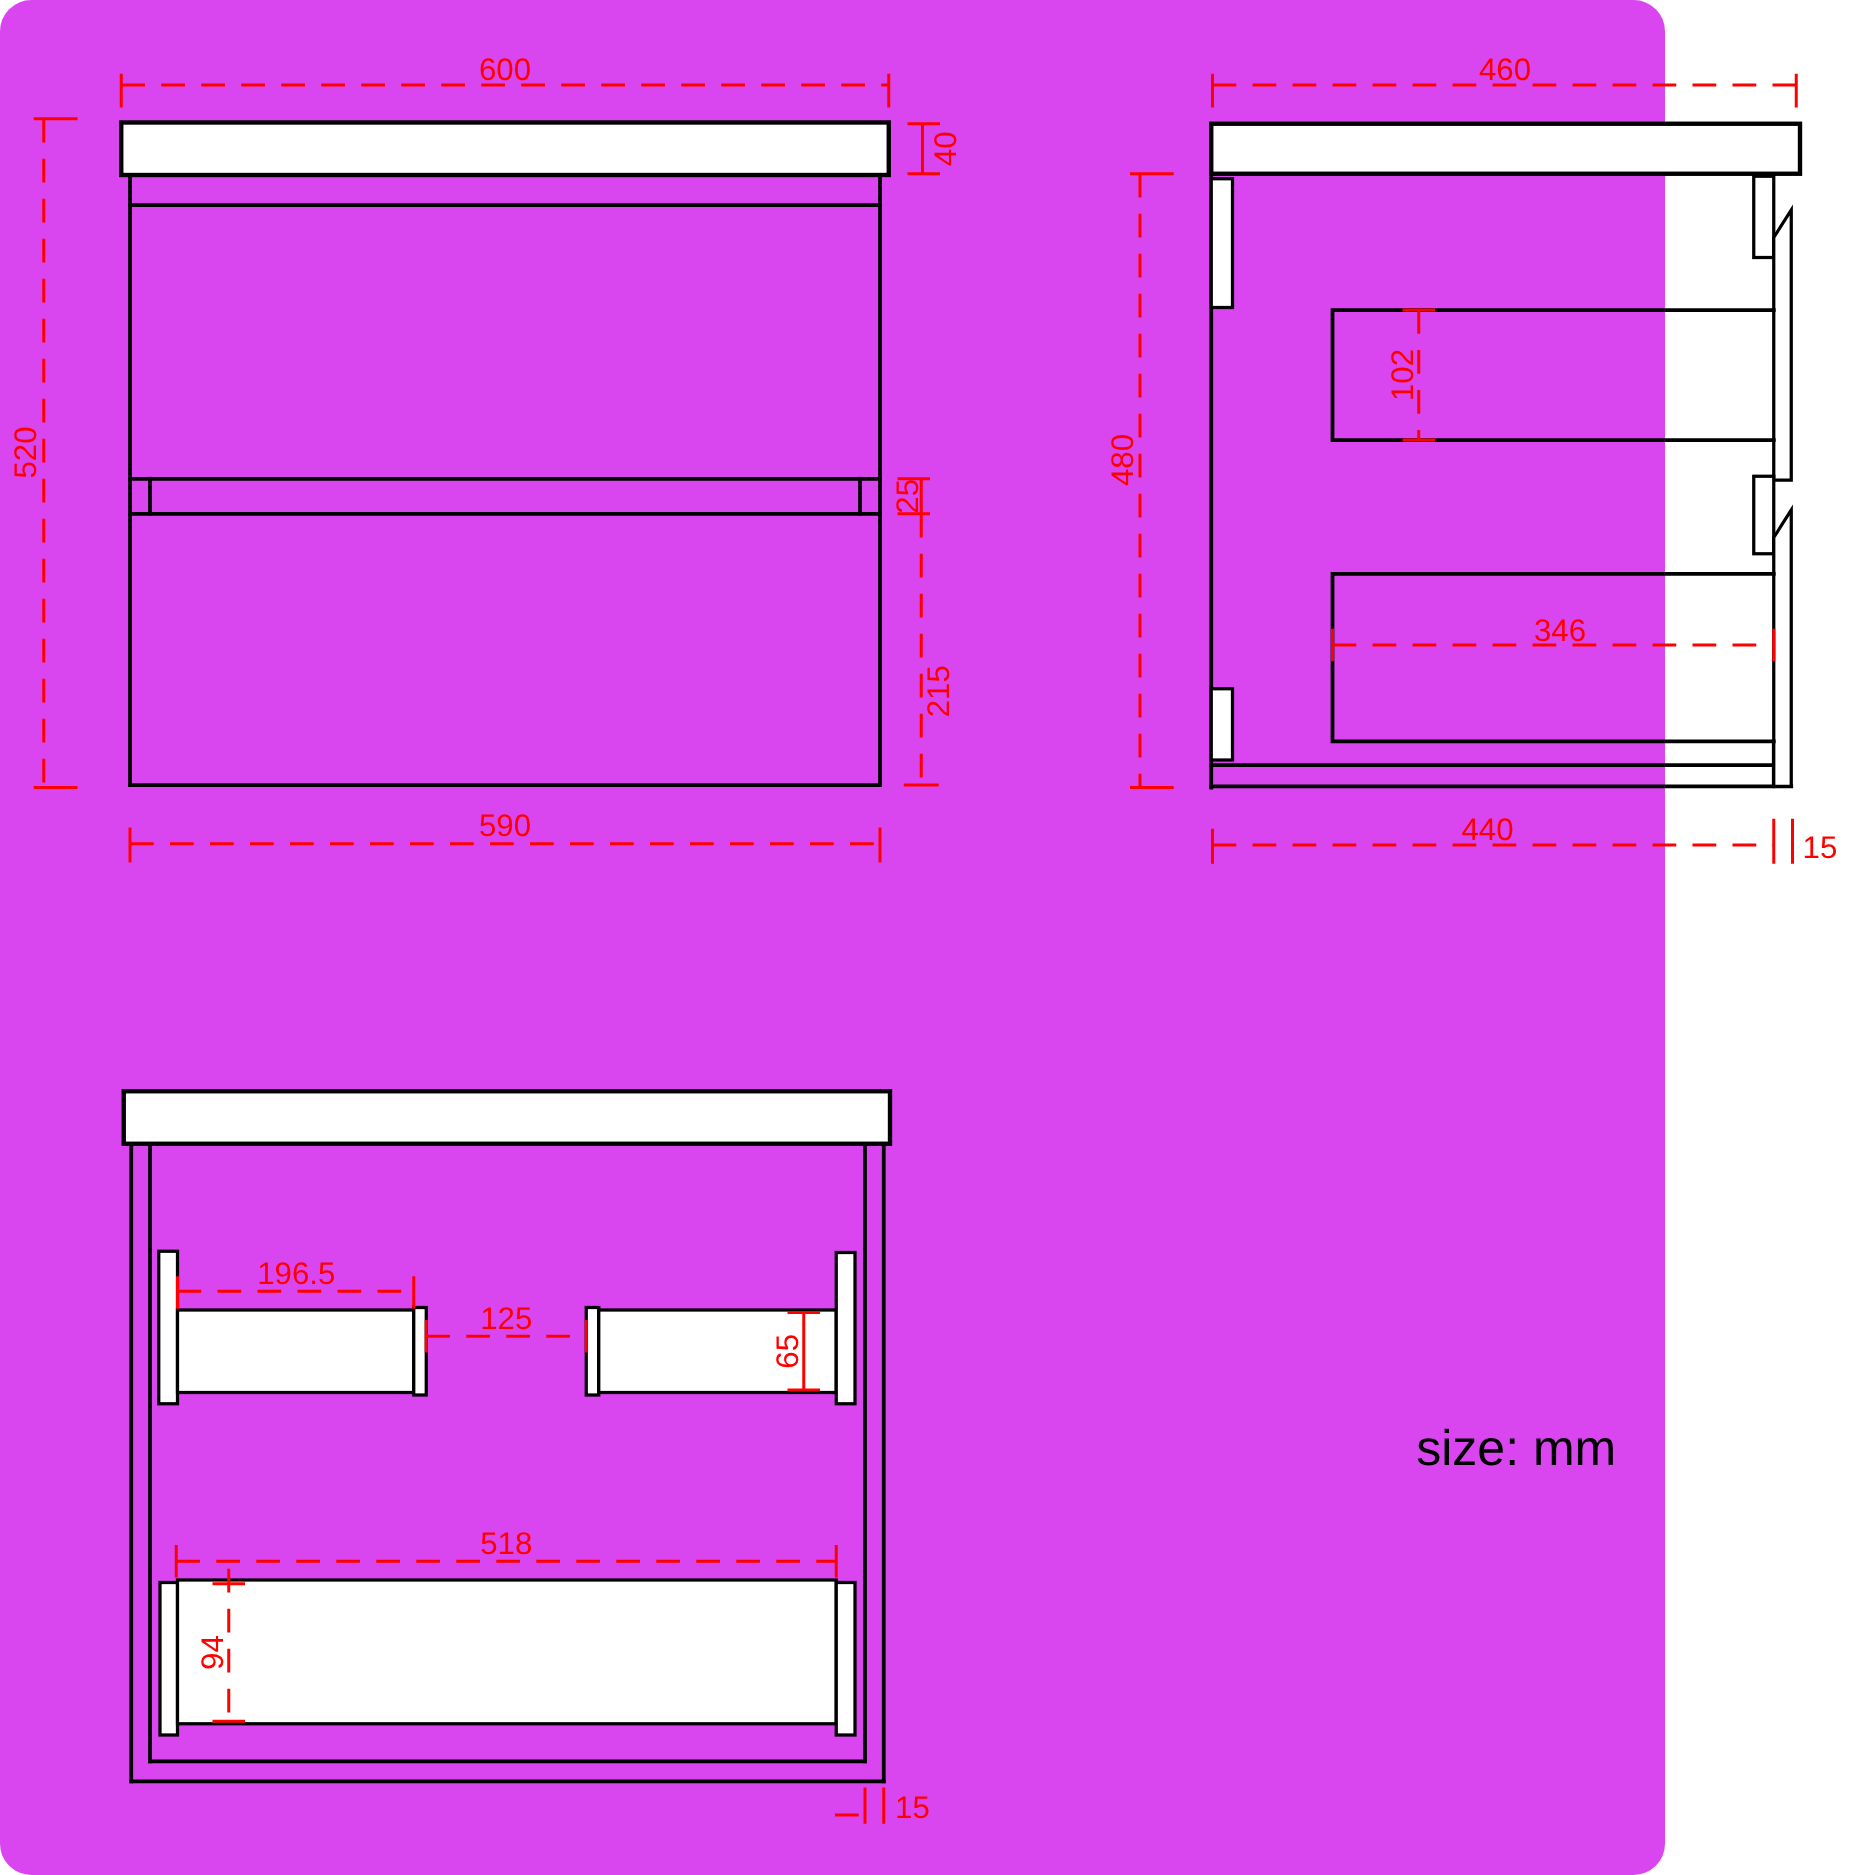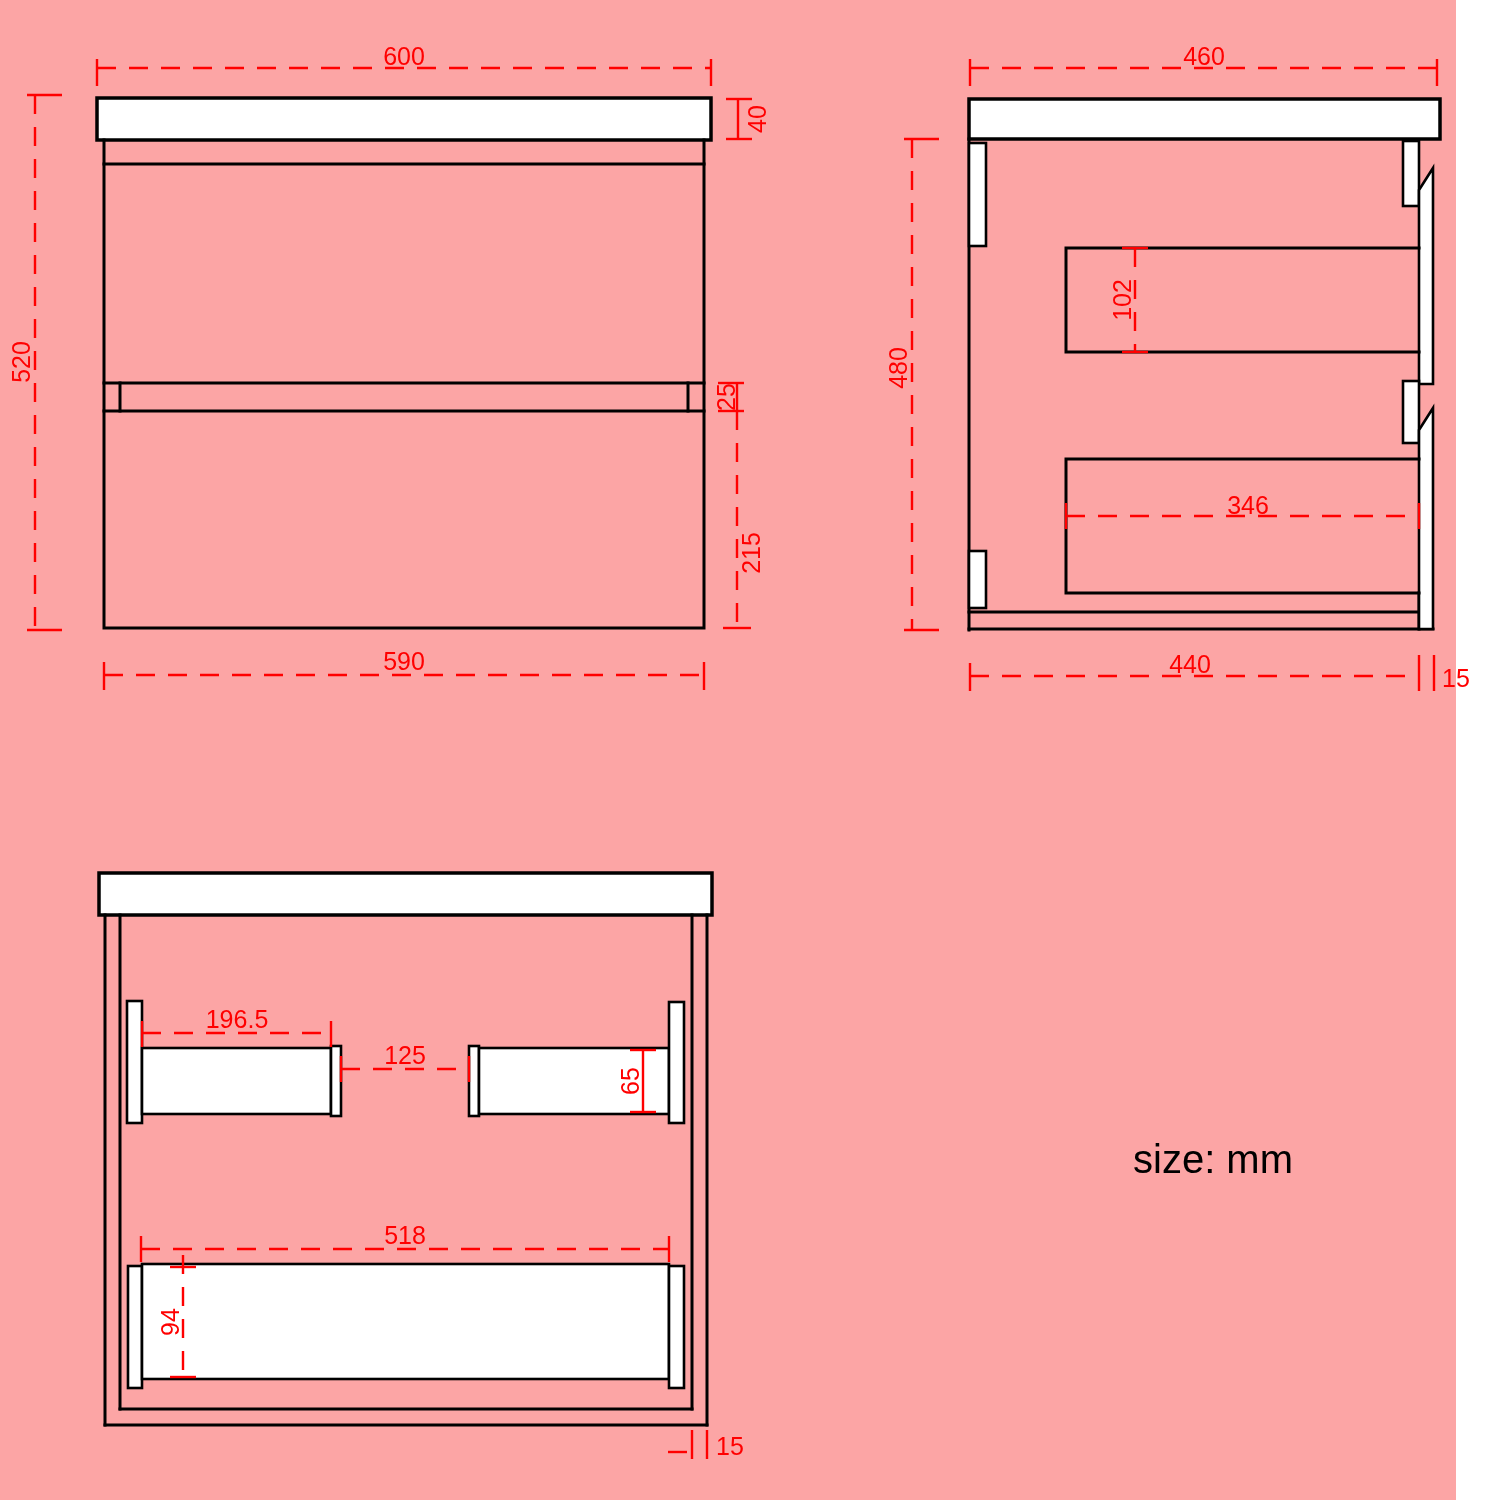--- a/index.html
+++ b/index.html
@@ -1,16 +1,16 @@
 <!DOCTYPE html>
 <html><head>
 <meta charset="utf-8">
 <style>
   html,body{margin:0;padding:0;background:#fff;}
-  .stage{position:relative;width:1456px;height:1500px;background:#fca5a5;font-family:"Liberation Sans",sans-serif;}
+  .stage{position:relative;width:1332px;height:1500px;background:#d946ef;font-family:"Liberation Sans",sans-serif;border-radius:25px;}
   svg{display:block;}
   .k{stroke:#000;stroke-width:3;fill:none;stroke-linecap:square;}
   .kt{stroke:#000;stroke-width:3.5;fill:#fff;stroke-linejoin:miter;}
   .kf{stroke:#000;stroke-width:2.6;fill:#fff;}
   .r{stroke:#FF0000;stroke-width:2.4;fill:none;stroke-linecap:butt;}
   .rd{stroke:#FF0000;stroke-width:2.4;fill:none;stroke-dasharray:19 13;stroke-linecap:butt;}
   .dim{fill:#FF0000;font-size:25px;font-family:"Liberation Sans",sans-serif;text-anchor:middle;dominant-baseline:central;}
   .note{fill:#000;font-size:40px;font-family:"Liberation Sans",sans-serif;text-anchor:middle;dominant-baseline:central;}
 </style>
 </head>

